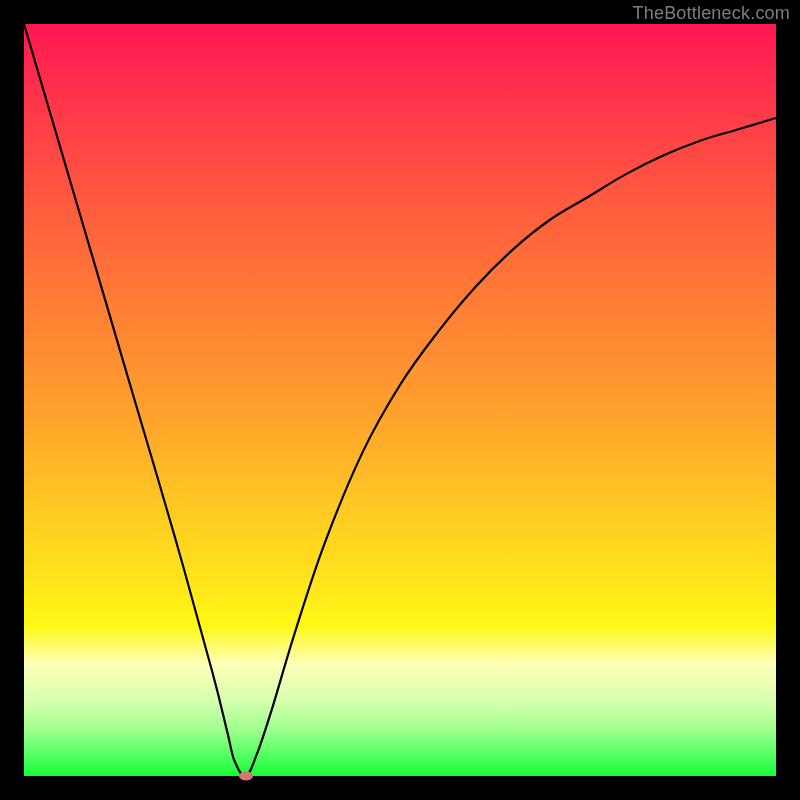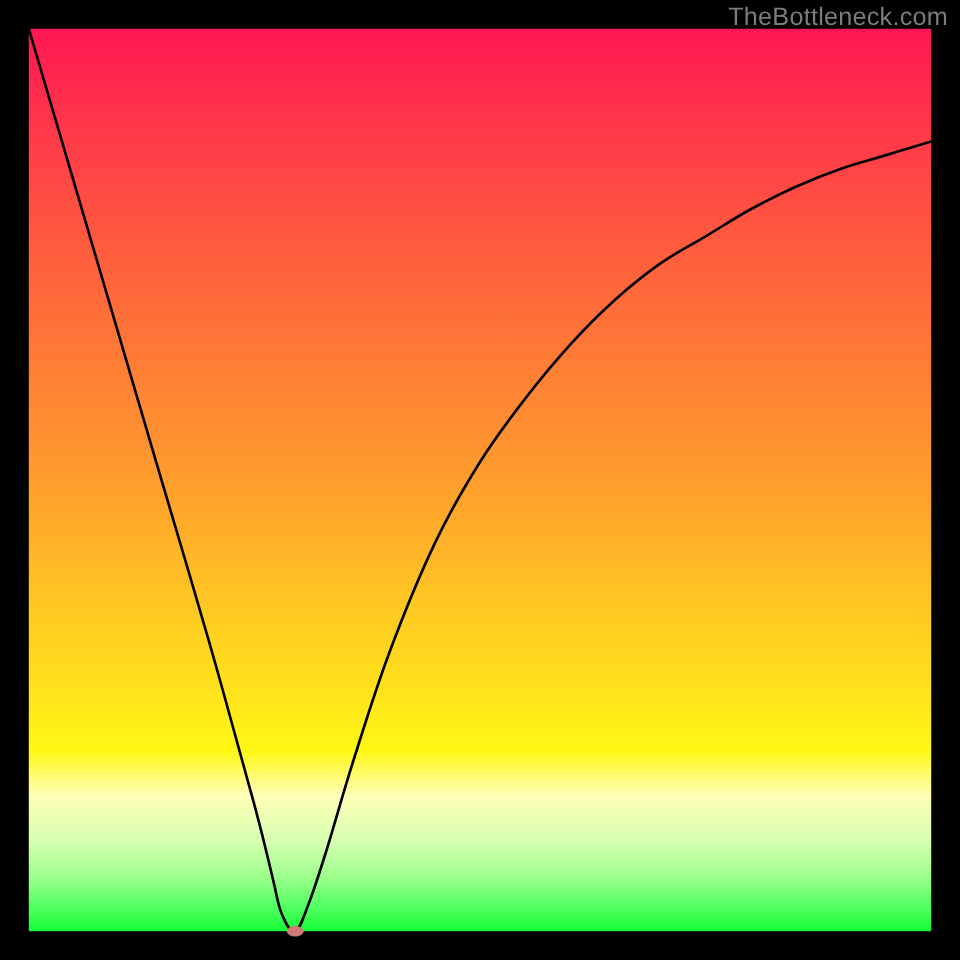--- a/index.html
+++ b/index.html
@@ -39,21 +39,21 @@
       #d6ffb0 90%,
       #9cff8c 94%,
       #4dff5e 97.5%,
       #15fd35 100%
     );
   }
   .watermark {
     position: absolute;
     top: 3px;
     right: 10px;
-    font-size: 21px;
+    font-size: 18px;
     color: #7d7d7d;
     font-family: Arial, Helvetica, sans-serif;
     letter-spacing: 0.2px;
   }
   svg.curve {
     position: absolute;
     top: 0;
     left: 0;
     width: 752px;
     height: 752px;

